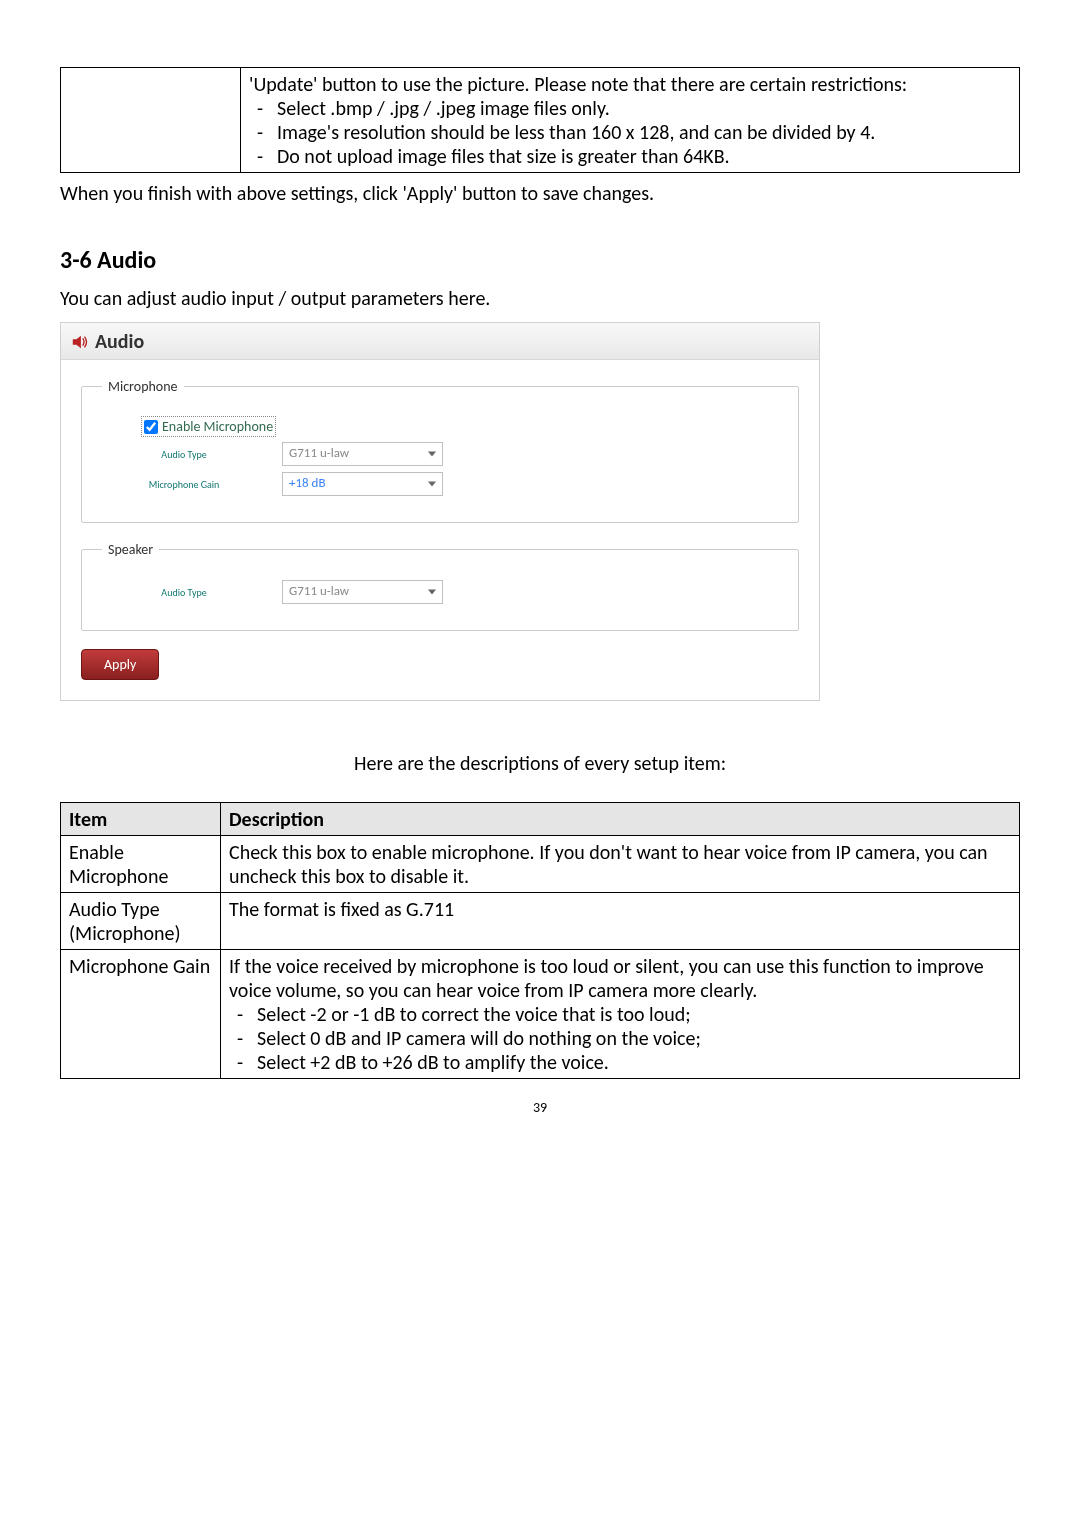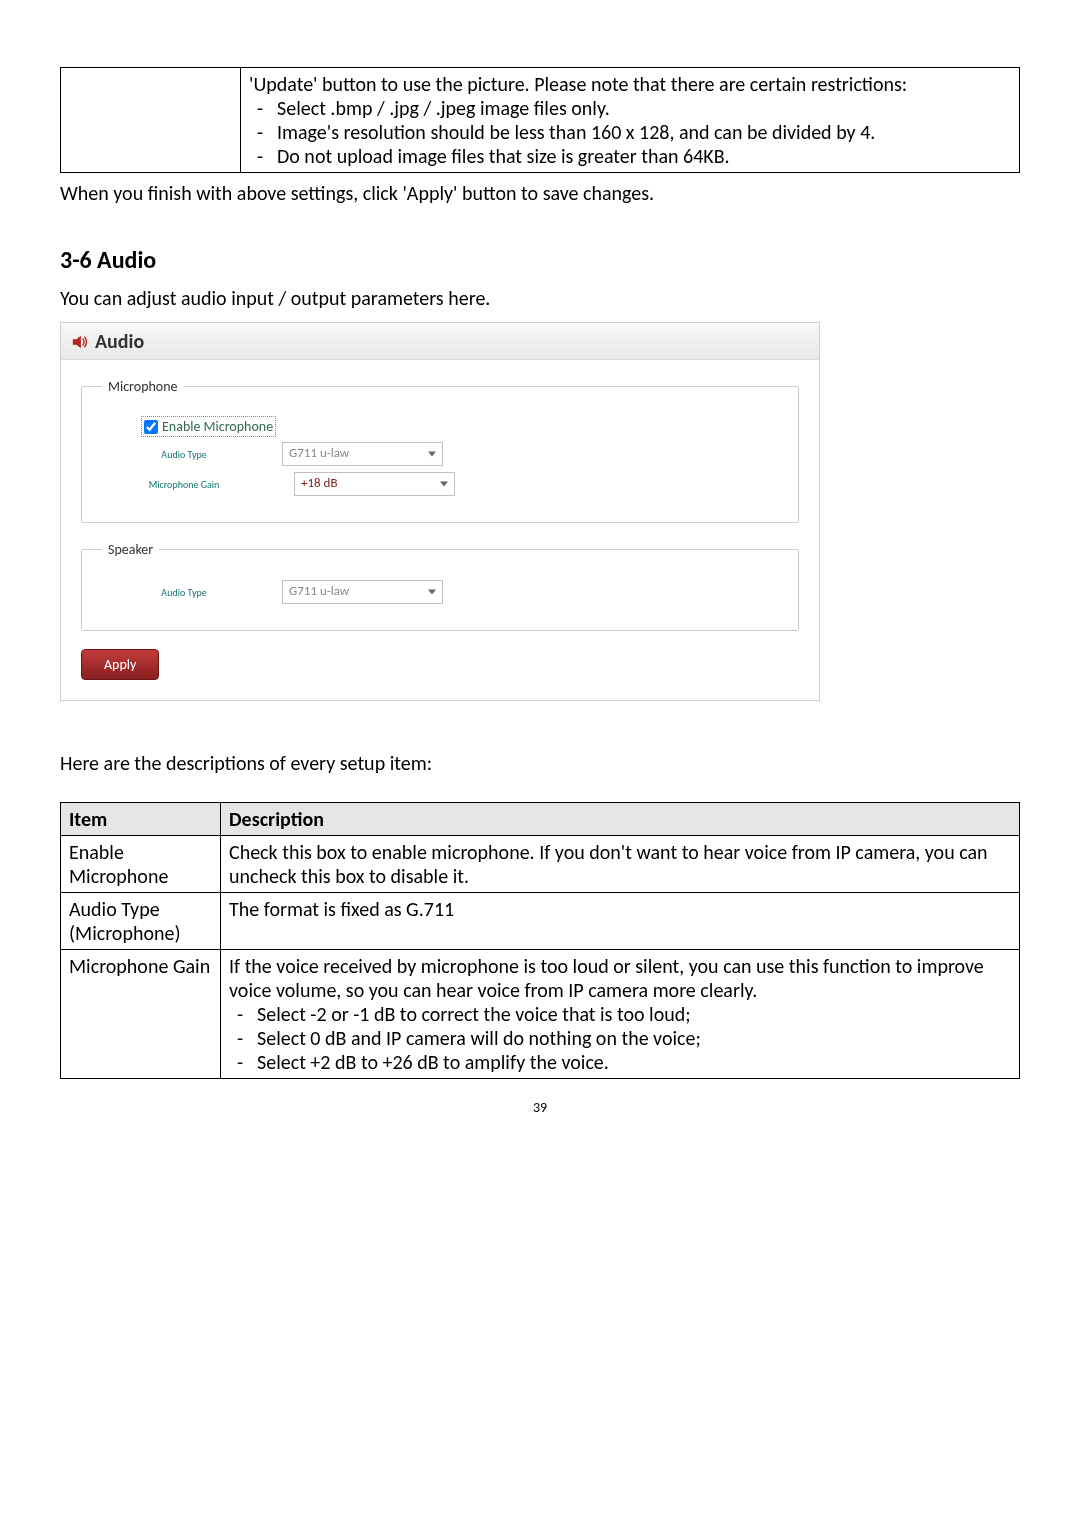--- a/index.html
+++ b/index.html
@@ -129,21 +129,21 @@
     height: 24px;
     border: 1px solid #c0c0c0;
     background: #fff;
     font-size: 13px;
     padding: 2px 20px 2px 6px;
     color: #888;
     position: relative;
     display: inline-flex;
     align-items: flex-start;
   }
-  .fake-select.enabled { color: #7f1d1d; margin-left: 12px; }
+  .fake-select.enabled { color: #3b82f6; }
   .fake-select .caret {
     position: absolute;
     right: 6px;
     top: 50%;
     transform: translateY(-50%);
     width: 0; height: 0;
     border-left: 4px solid transparent;
     border-right: 4px solid transparent;
     border-top: 5px solid #666;
   }
@@ -152,20 +152,21 @@
     background: linear-gradient(#c23b3b, #8a1f1f);
     color: #fff;
     font-size: 14px;
     padding: 6px 22px;
     border: 1px solid #6b1414;
     border-radius: 4px;
     cursor: pointer;
   }
   .desc-intro {
     margin: 50px 0 4px 0;
+    text-align: center;
   }
   table.desc-table td:first-child,
   table.desc-table th:first-child {
     width: 160px;
   }
   .page-num {
     text-align: center;
     font-size: 14px;
     margin-top: 20px;
   }

